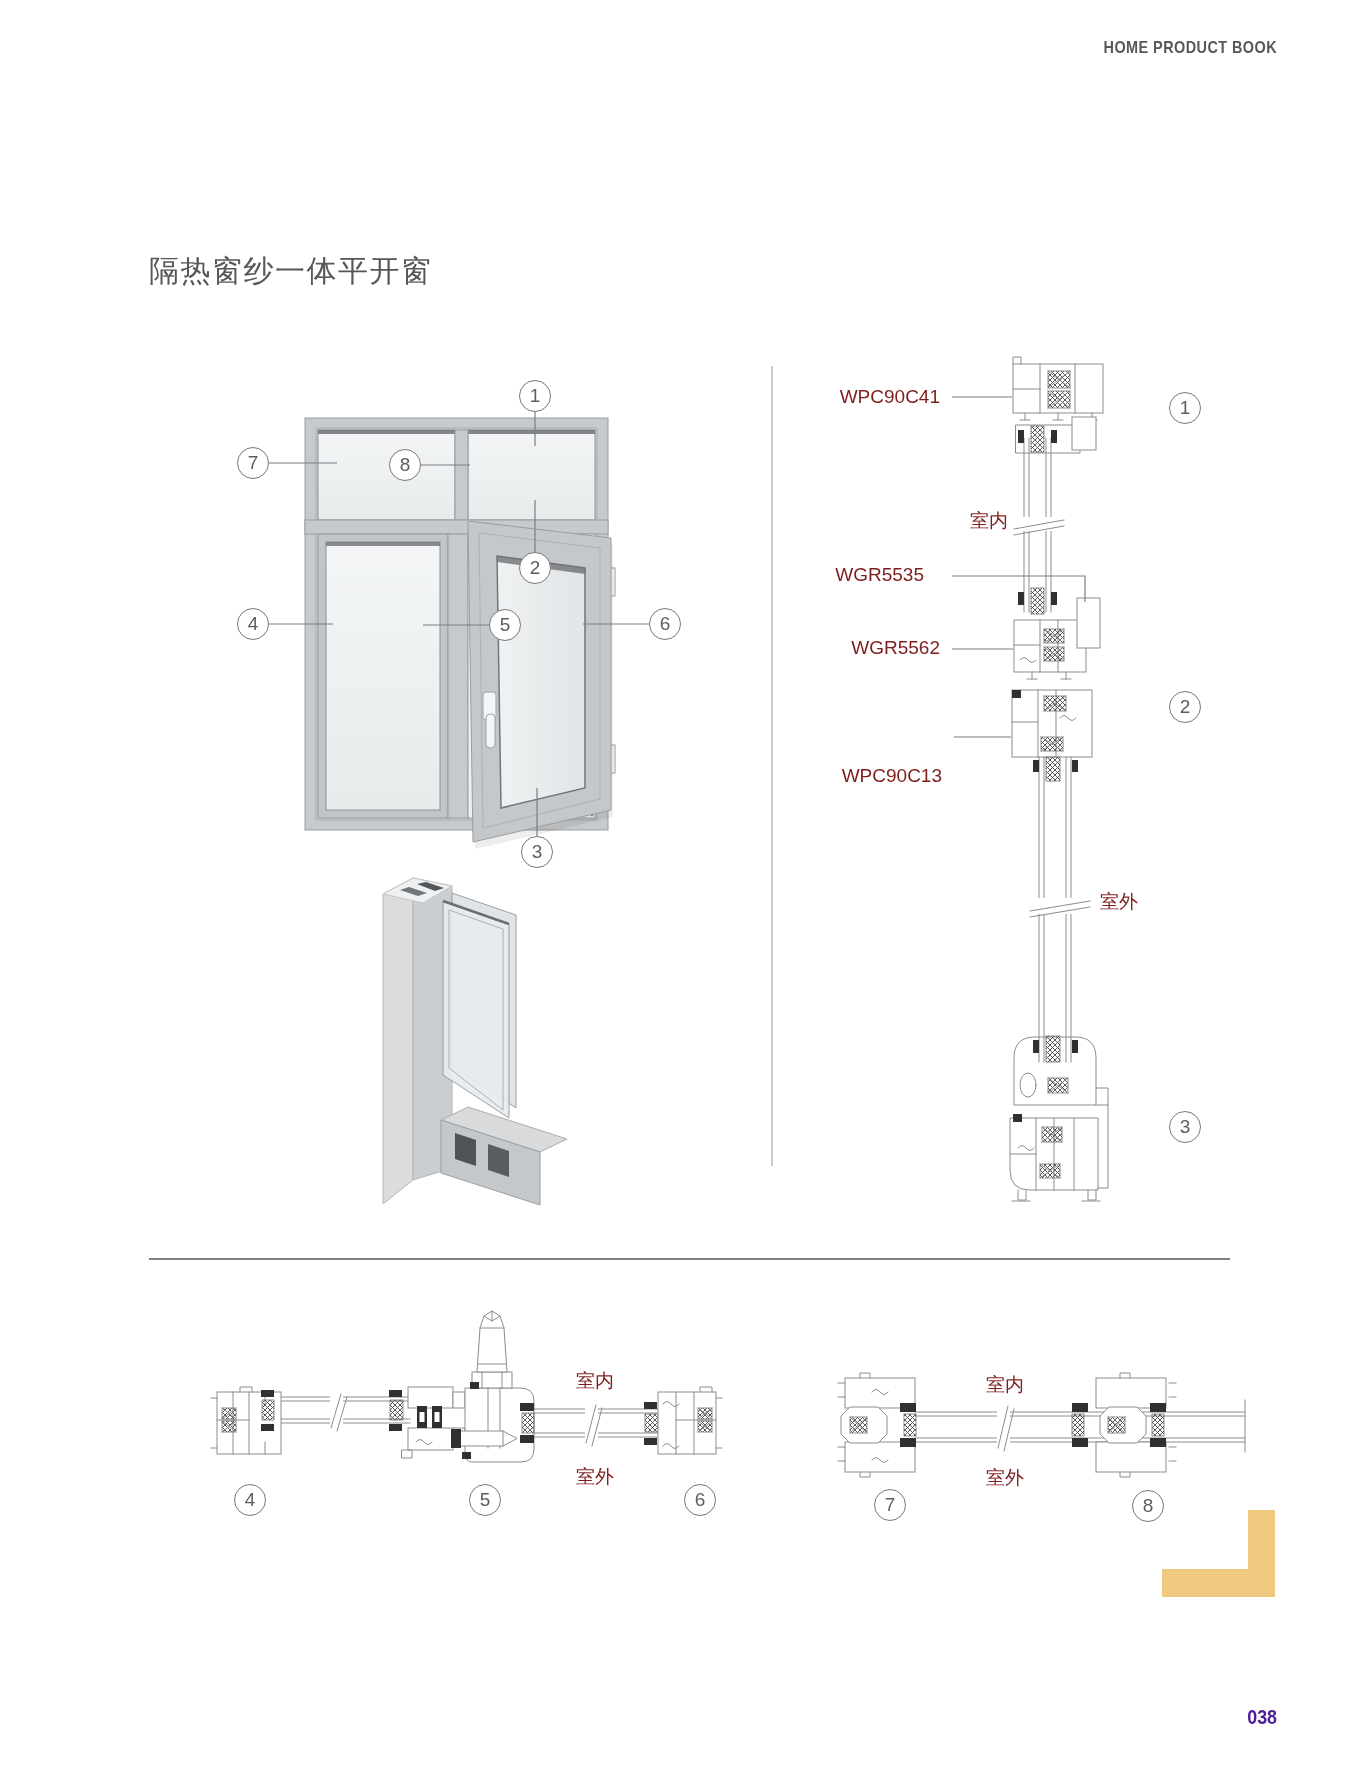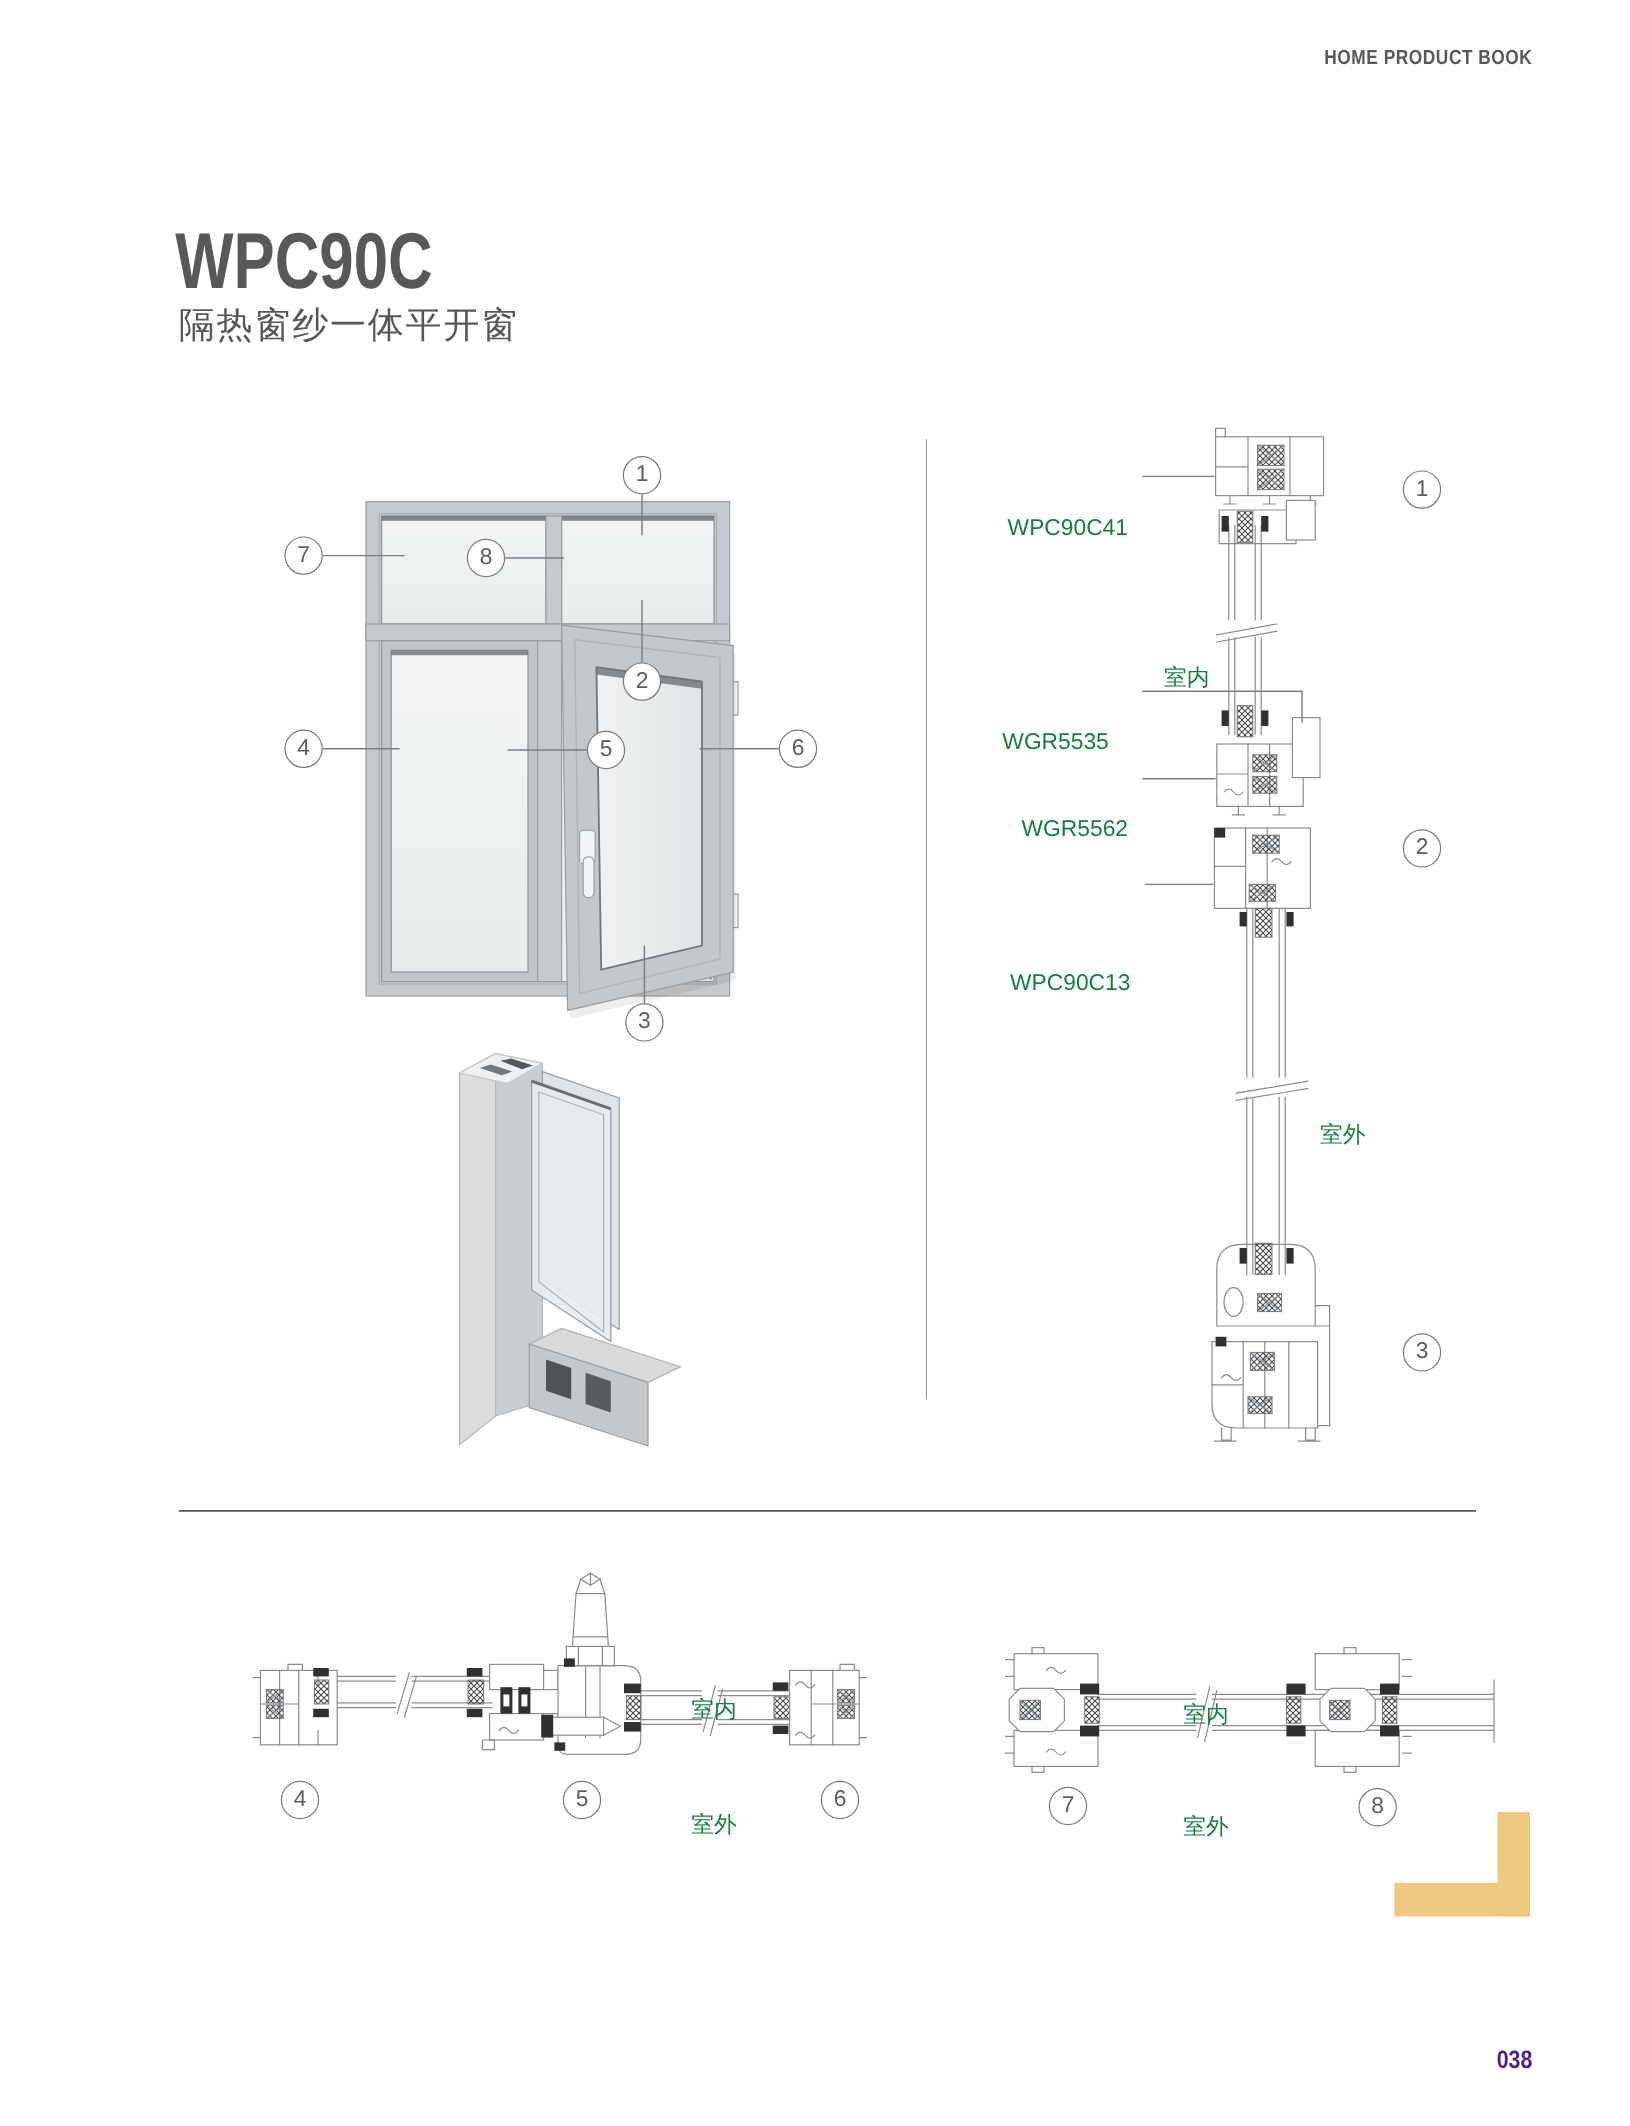--- a/index.html
+++ b/index.html
@@ -6,21 +6,21 @@
   .page{position:relative;width:1358px;height:1772px;background:#fff;overflow:hidden;
         font-family:"Liberation Sans",sans-serif;color:#57585a;}
   .abs{position:absolute;}
   .cond{display:inline-block;transform:scaleX(.84);transform-origin:left center;}
   .cond-r{display:inline-block;transform:scaleX(.85);transform-origin:right center;}
   .book-title{top:38px;right:81px;font-size:17px;font-weight:bold;letter-spacing:.5px;color:#57585a;white-space:nowrap;}
   .model{left:146px;top:184px;font-size:66px;font-weight:bold;line-height:1;color:#57585a;letter-spacing:0;}
   .model .cond{transform:scaleX(.78);}
   .subtitle{left:149px;top:251px;font-size:30px;letter-spacing:1.5px;color:#56575a;
             font-family:"DejaVu Sans","Liberation Sans",sans-serif;}
-  .lbl{position:absolute;font-size:19px;color:#15803d;white-space:nowrap;line-height:1;margin-top:44px;}
+  .lbl{position:absolute;font-size:19px;color:#7f1d1d;white-space:nowrap;line-height:1;}
   .lbl.cjk{font-family:Liberation Mono, monospace;}
   .lbl.ctr{text-align:center;width:78px;}
   .co{position:absolute;width:30px;height:30px;border:1.4px solid #77797c;border-radius:50%;
       background:#fff;color:#5b5e61;font-size:19px;line-height:30px;text-align:center;
       box-sizing:content-box;}
   .gold{position:absolute;background:#F0C981;}
   .pagenum{right:81px;top:1705px;font-size:21px;font-weight:bold;color:#4c1d95;}
   svg{position:absolute;left:0;top:0;}
   .s{stroke:#8a8d90;stroke-width:1;fill:none;stroke-linecap:square;}
   .sw{stroke:#8a8d90;stroke-width:1;fill:#fff;}
@@ -258,21 +258,20 @@
         <path class="s" d="M1108,1417 l17,16 M1125,1417 l-17,16"></path>
       <path class="s" d="M1169,1383 h7 M1169,1397 h7 M1169,1447 h7 M1169,1461 h7 M1120,1378 v-5 h10 v5 M1120,1472 v5 h10 v-5"></path>
       <rect class="k" x="1150" y="1403" width="16" height="9"></rect>
         <rect class="k" x="1150" y="1438" width="16" height="9"></rect>
       <rect class="x" x="1152" y="1414" width="12" height="22"></rect>
     </g>
   </svg>
 
   <div class="abs book-title"><span class="cond-r">HOME PRODUCT BOOK</span></div>
 
-  <div class="abs model"><span class="cond">WPC90C</span></div>
   <div class="abs subtitle">隔热窗纱一体平开窗</div>
 
   <div class="lbl" style="right:418px;top:387px">WPC90C41</div>
   <div class="lbl" style="right:434px;top:565px">WGR5535</div>
   <div class="lbl" style="right:418px;top:638px">WGR5562</div>
   <div class="lbl" style="right:416px;top:766px">WPC90C13</div>
   <div class="lbl cjk" style="right:350px;top:513px">室内</div>
   <div class="lbl cjk" style="left:1100px;top:894px">室外</div>
 
   <div class="lbl cjk ctr" style="left:556px;top:1373px">室内</div>

